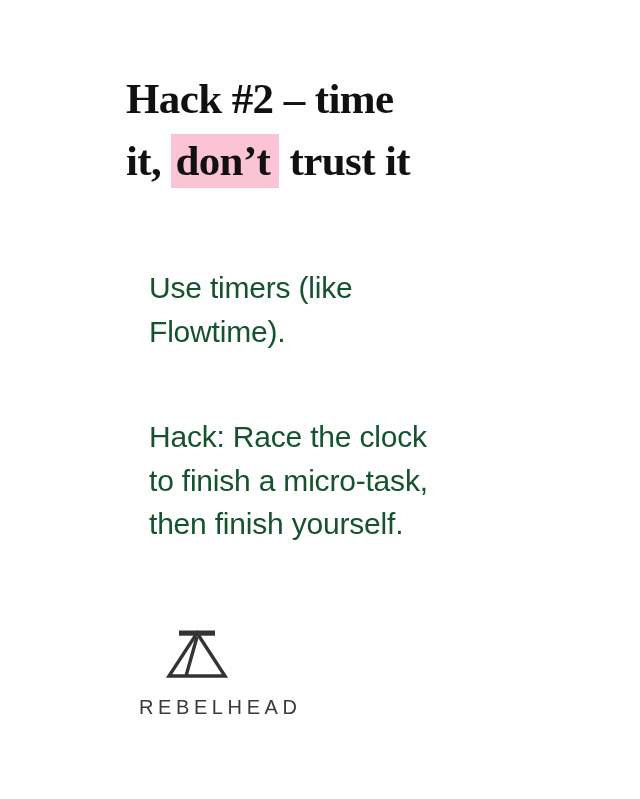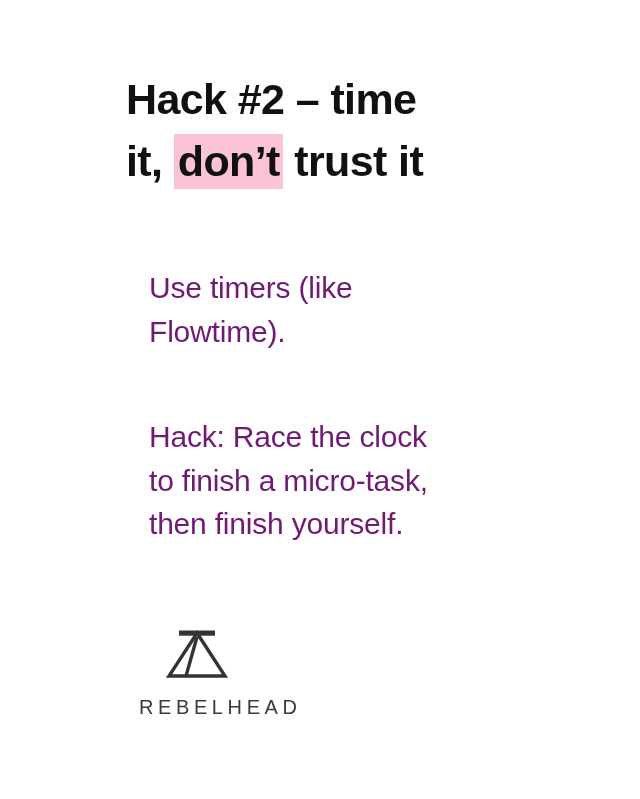--- a/index.html
+++ b/index.html
@@ -34,43 +34,44 @@
     font-family: "Liberation Sans", sans-serif;
     font-weight: 700;
     font-size: 43px;
     line-height: 62px;
     letter-spacing: -0.6px;
     color: #111111;
   }
   .headline .hl-line {
     display: block;
     white-space: nowrap;
+    font-family: Liberation Serif, serif;
   }
   .mark {
     background: #fbc4d4;
-    padding: 3px 3px 4px 4px;
+    padding: 3px 9px 4px 4px;
     box-decoration-break: clone;
     -webkit-box-decoration-break: clone;
   }
 
   
   .body-copy {
     position: absolute;
     left: 149px;
     top: 266px;
     width: 360px;
   }
   .para {
     margin: 0;
     font-family: "Liberation Sans", sans-serif;
     font-weight: 400;
     font-size: 30px;
     line-height: 43.5px;
     letter-spacing: -0.2px;
-    color: #701a75;
+    color: #14532d;
   }
   .para + .para {
     margin-top: 62px;
   }
   .para .ln {
     display: block;
     white-space: nowrap;
   }
 
   

